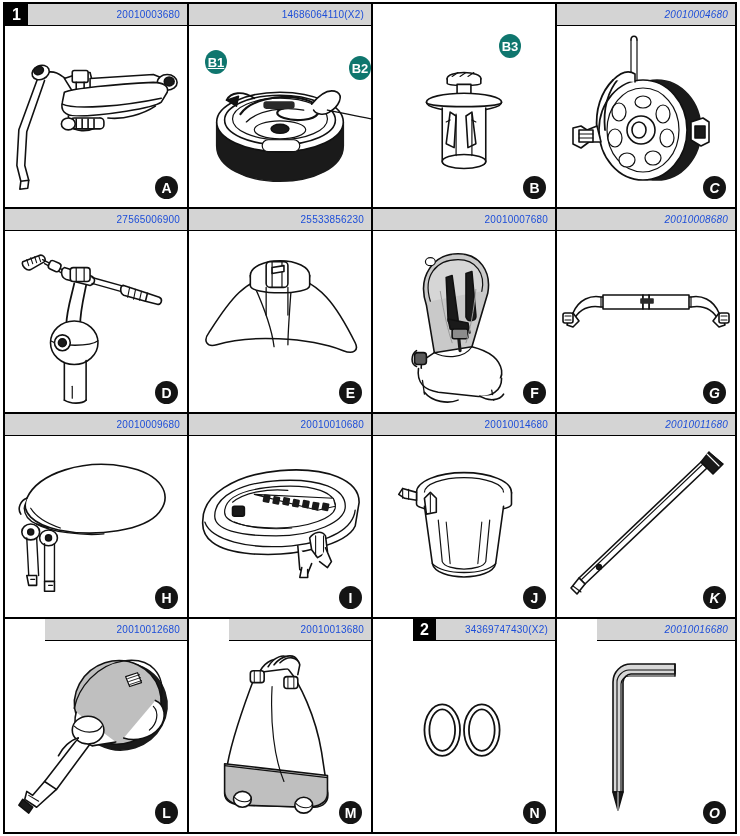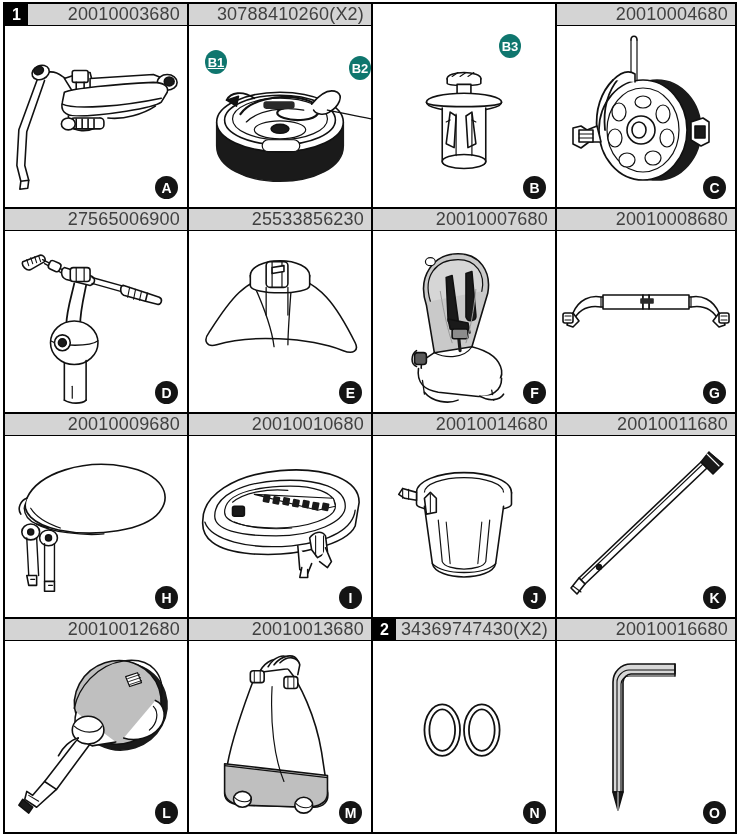--- a/index.html
+++ b/index.html
@@ -26,38 +26,38 @@
     grid-template-rows:205px 205px 205px 213px;
   }
   .cell{
     position:relative;
     box-sizing:border-box;
     border-right:2px solid #000;
     border-bottom:2px solid #000;
     overflow:hidden;
     background:#fff;
   }
-  .cell.lastcol{border-right:none;}
-  .cell.lastrow{border-bottom:none;}
+  .cell.lastcol{border-right:none;font-style:italic;}
+  .cell.lastrow{border-bottom:none;padding-left:40px;}
 
   .hdr{
     position:relative;
     height:22px;
     background:#d4d4d4;
     border-bottom:1px solid #000;
     display:flex;
     align-items:center;
     justify-content:flex-end;
     box-sizing:border-box;
     padding-right:7px;
   }
   .hdr .pn{
-    font-size:18px;
+    font-size:10px;
     letter-spacing:.2px;
-    color:#404040;
+    color:#1d4ed8;
     font-family:"Liberation Sans", sans-serif;
     white-space:nowrap;
   }
   .stepbadge{
     position:absolute;
     left:0;top:-1px;
     width:23px;height:23px;
     background:#000;
     color:#fff;
     font-size:16px;
@@ -137,21 +137,21 @@
           <path d="M72 93 L72 102 M78 93 L78 102 M84 93 L84 102 M90 93 L90 102"></path>
           <ellipse cx="64" cy="98" rx="7" ry="6" fill="#fff"></ellipse>
           <path d="M104 92 C120 94 140 88 152 80"></path>
         </svg>
       </div>
       <div class="letter">A</div>
     </div>
 
     <div class="cell">
       <div class="hdr">
-        <span class="pn">30788410260(X2)</span>
+        <span class="pn">14686064110(X2)</span>
       </div>
       <div class="art">
         <svg viewBox="0 0 184 181" xmlns="http://www.w3.org/2000/svg" fill="none" stroke="#111" stroke-width="1.6" stroke-linejoin="round" stroke-linecap="round">
           <path d="M28 96 L28 120 C28 142 58 156 92 156 C126 156 156 142 156 120 L156 96 Z" fill="#1a1a1a" stroke="#1a1a1a"></path>
           <ellipse cx="92" cy="96" rx="64" ry="30" fill="#fff" stroke="#111"></ellipse>
           <ellipse cx="92" cy="94" rx="56" ry="25" fill="#fff" stroke="#111"></ellipse>
           <ellipse cx="92" cy="93" rx="48" ry="21" fill="#fff" stroke="#111" stroke-width="1.2"></ellipse>
           <path d="M52 88 C62 74 88 68 112 72 C128 75 134 82 130 88 C126 94 108 96 96 92 C86 89 88 84 96 82" stroke-width="2.2"></path>
           <path d="M58 96 C70 84 96 80 116 84" stroke-width="1.3"></path>
           <ellipse cx="92" cy="104" rx="26" ry="9" fill="#fff" stroke="#111" stroke-width="1.2"></ellipse>

